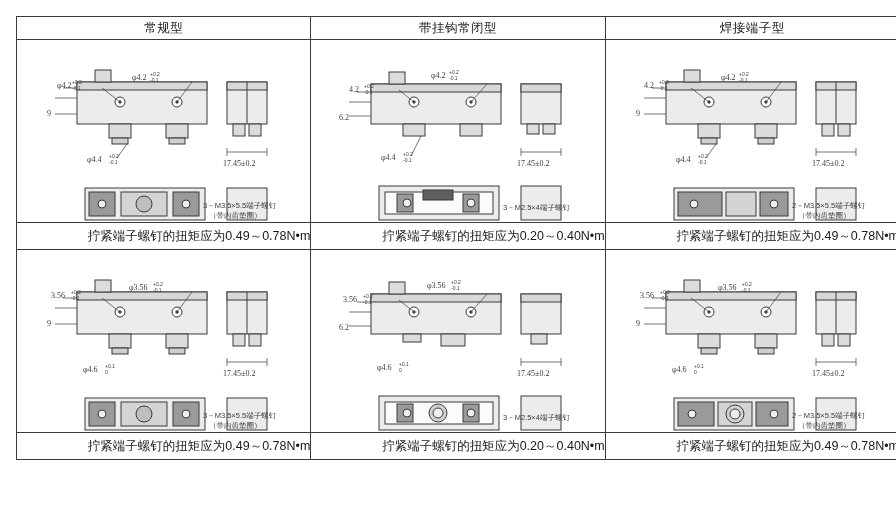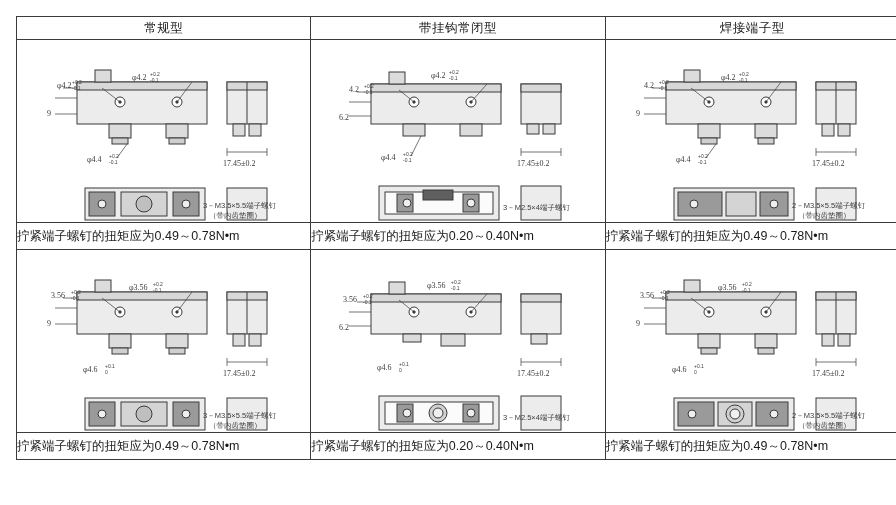--- a/index.html
+++ b/index.html
@@ -2,21 +2,21 @@
 <html><head>
 <meta charset="utf-8">
 <style>
   html,body{margin:0;padding:0;background:#ffffff;}
   body{width:896px;height:505px;font-family:"Liberation Sans","DejaVu Sans",sans-serif;color:#1a1a1a;}
   .sheet{width:896px;height:505px;position:relative;box-sizing:border-box;}
   table.grid{border-collapse:collapse;width:884px;margin:16px;table-layout:fixed;}
   table.grid td{border:1px solid #3b3b3b;padding:0;vertical-align:top;}
   .hdr{height:22px;text-align:center;font-size:12.5px;line-height:22px;letter-spacing:.5px;}
   .cellbody{position:relative;height:182px;}
-  .note{height:26px;border-top:1px solid #3b3b3b;text-align:left;font-size:12.5px;line-height:26px;}
+  .note{height:26px;border-top:1px solid #3b3b3b;text-align:right;font-size:12.5px;line-height:26px;}
   svg{display:block}
   .dimtxt{font-size:8px;font-family:"Liberation Serif","DejaVu Serif",serif;}
   .lbl2{font-size:7.5px;}
   .tol{font-size:5px;}
 </style>
 </head>
 <body>
 
 <div class="sheet">
 <table class="grid">

